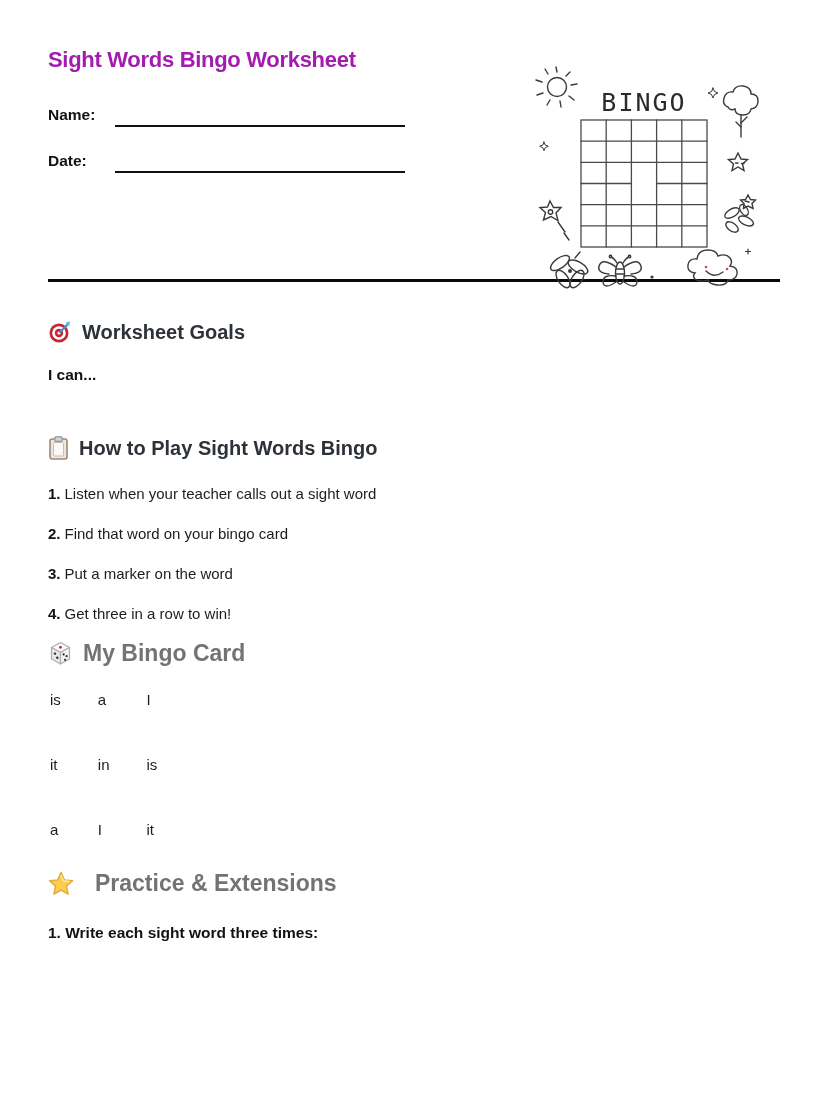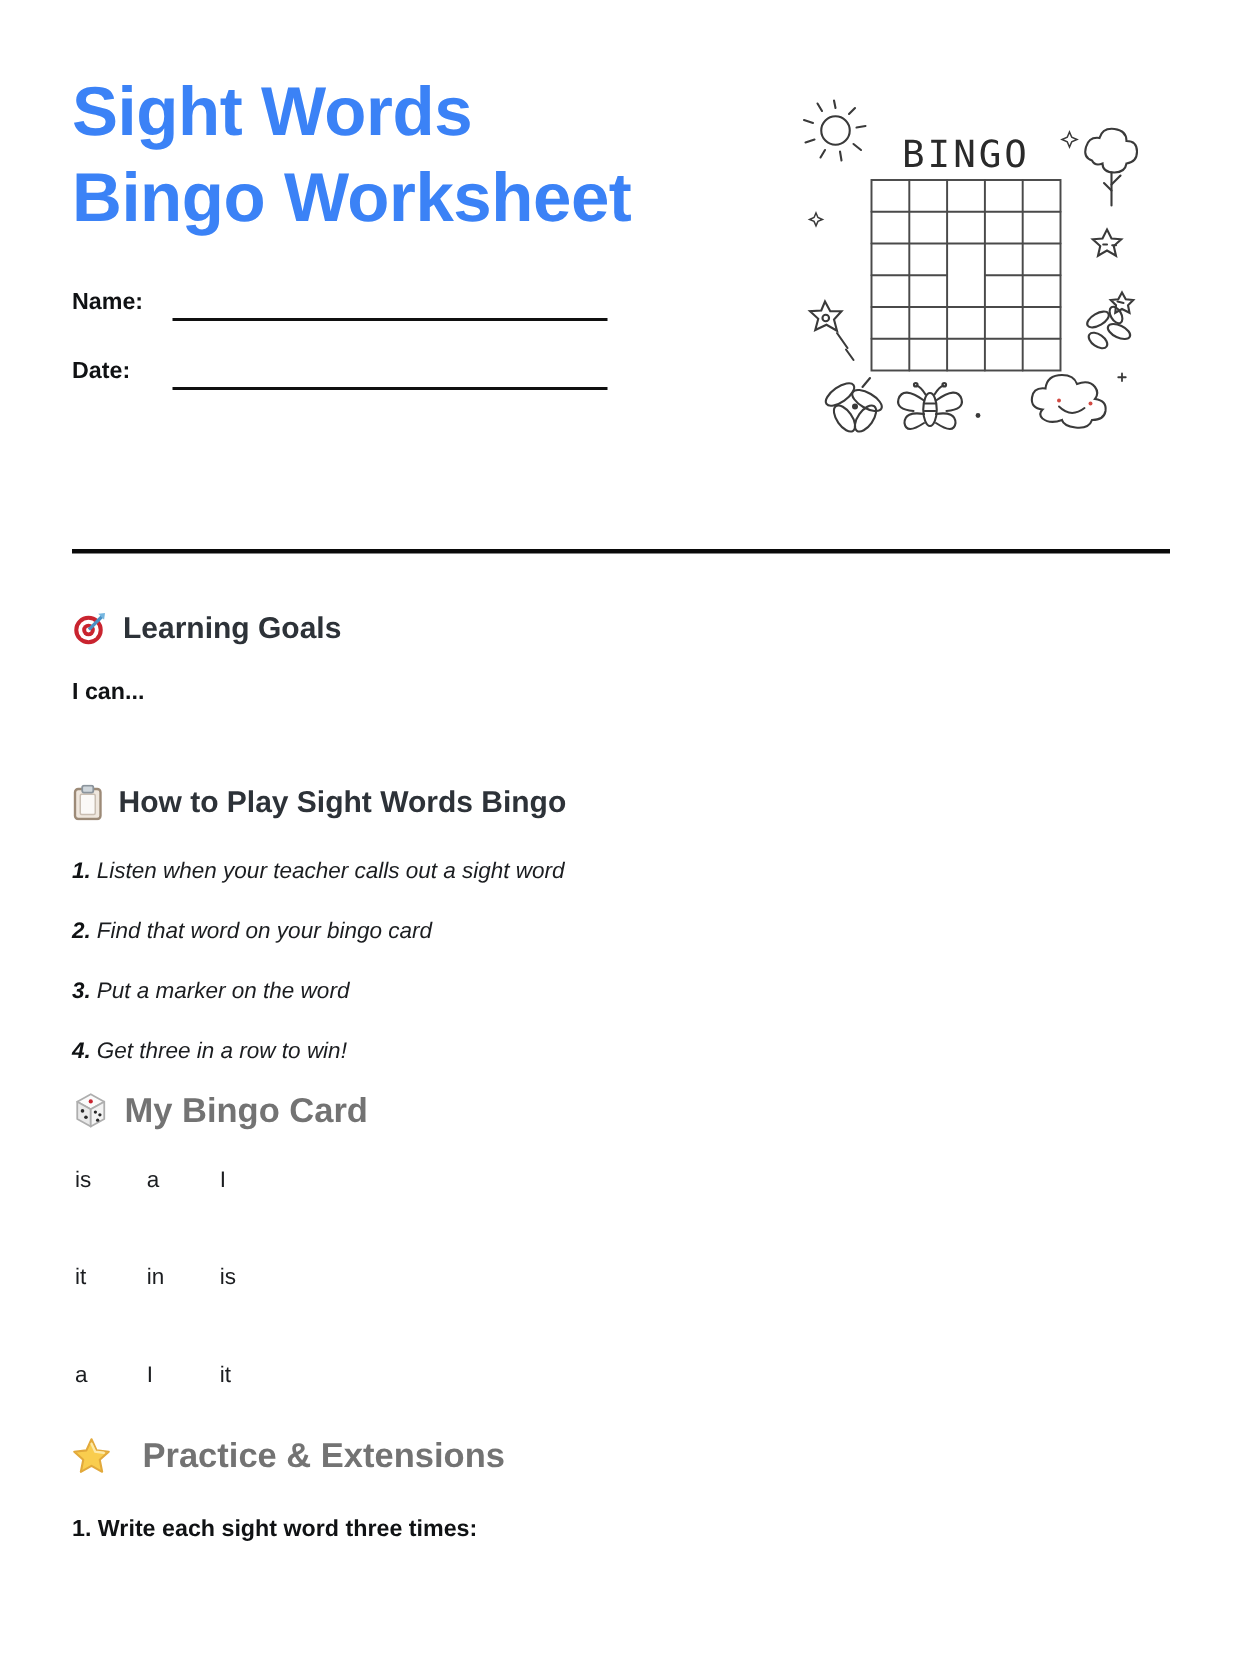--- a/index.html
+++ b/index.html
@@ -4,21 +4,21 @@
 <style>
   html,body{margin:0;padding:0;}
   body{
     width:828px;height:1118px;background:#ffffff;position:relative;overflow:hidden;
     font-family:"Liberation Sans",sans-serif;color:#1b1d20;
   }
   .content{padding:0 48px;position:relative;}
   
   .doc-title{
     margin:46px 0 0 0;width:400px;
-    font-size:46px;line-height:1.24;font-weight:bold;color:#3b82f6;letter-spacing:-0.3px;
+    font-size:22px;line-height:1.24;font-weight:bold;color:#a21caf;letter-spacing:-0.3px;
   }
   
   .field-row{display:flex;align-items:flex-end;height:26px;}
   .field-row.name{margin-top:28px;}
   .field-row.date{margin-top:20px;}
   .field-label{font-size:15.5px;font-weight:bold;width:67px;color:#101214;padding-bottom:3px;}
   .field-line{width:290px;height:20px;border-bottom:2px solid #101010;}
   
   .illustration{position:absolute;left:520px;top:55px;width:250px;height:245px;}
   .bingo-word{font-family:"DejaVu Sans Mono",monospace;font-size:25px;letter-spacing:2px;fill:#2a2a2a;}
@@ -31,21 +31,21 @@
       font-size:23px;font-weight:bold;color:#737373;}
   .h-icon{flex:0 0 auto;display:inline-flex;}
   
   .bold-line{margin-top:18px;font-size:15.5px;font-weight:bold;line-height:22px;color:#101214;}
   
   .checklist{margin-top:44px;}
   .check-row{display:flex;align-items:center;height:24px;margin-bottom:17px;}
   .checkbox{width:21px;height:21px;border:2.5px solid #161616;border-radius:5px;margin-left:8px;background:#fff;}
   .check-label{margin-left:27px;font-size:15px;color:#1b1d20;}
   
-  .steps{margin-top:22px;font-style:italic;}
+  .steps{margin-top:22px;}
   .step{font-size:15px;line-height:20px;margin-bottom:20px;color:#1b1d20;}
   .step:last-child{margin-bottom:12px;}
   .step b{color:#101214;margin-right:4px;}
   .h2.mbc{margin-top:14px;}
   .instruction{margin-top:24px;font-size:15.5px;font-weight:bold;line-height:22px;color:#101214;}
   
   .card-grid{margin-top:18px;margin-left:2px;display:grid;
      grid-template-columns:repeat(3,auto);column-gap:8px;row-gap:0;width:fit-content;justify-items:start;gap:37px;}
   .card-word{font-size:15px;line-height:28px;color:#1b1d20;}
   .h2.pe{margin-top:24px;gap:21px;}
@@ -74,21 +74,21 @@
     <span class="h-icon">
       <svg width="24" height="24" viewBox="0 0 24 24">
         <circle cx="11" cy="13" r="9.5" fill="#c9242f"></circle>
         <circle cx="11" cy="13" r="6.8" fill="#ffffff"></circle>
         <circle cx="11" cy="13" r="4.2" fill="#c9242f"></circle>
         <circle cx="11" cy="13" r="1.6" fill="#ffffff"></circle>
         <line x1="20.5" y1="3.5" x2="11.3" y2="12.7" stroke="#4a90c4" stroke-width="2.2"></line>
         <path d="M17.5 2.2 L22 1.6 L21.4 6.1 L19.8 4.5 Z" fill="#74b6e0"></path>
       </svg>
     </span>
-    <span>Learning Goals</span>
+    <span>Worksheet Goals</span>
   </div>
 
   <div class="bold-line">I can...</div>
 
 
   <div class="h3" style="margin-top:48px;">
     <span class="h-icon">
       <svg width="21" height="24" viewBox="0 0 21 24">
         <rect x="2" y="3" width="17" height="20" rx="2.2" fill="#efe7de" stroke="#9c8a77" stroke-width="1.6"></rect>
         <rect x="5.5" y="6.5" width="10" height="13.5" rx="1" fill="#fbf9f7" stroke="#c9beb2" stroke-width="1"></rect>

